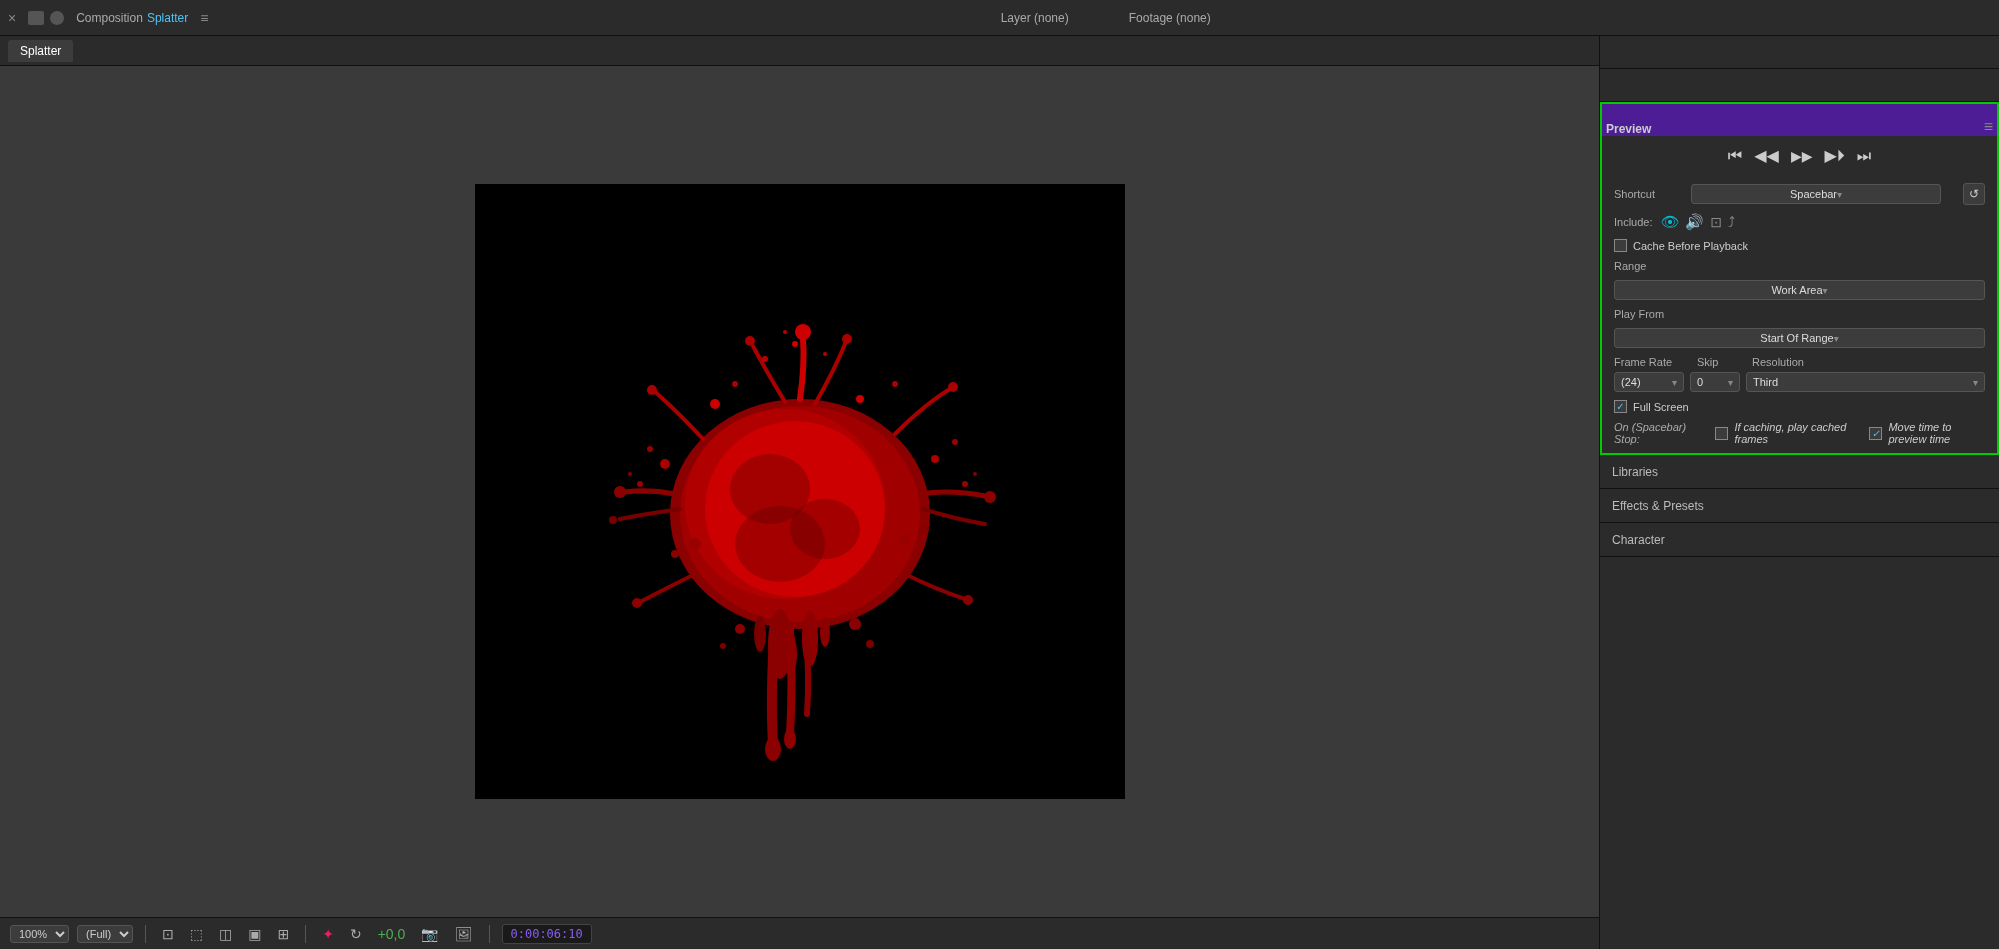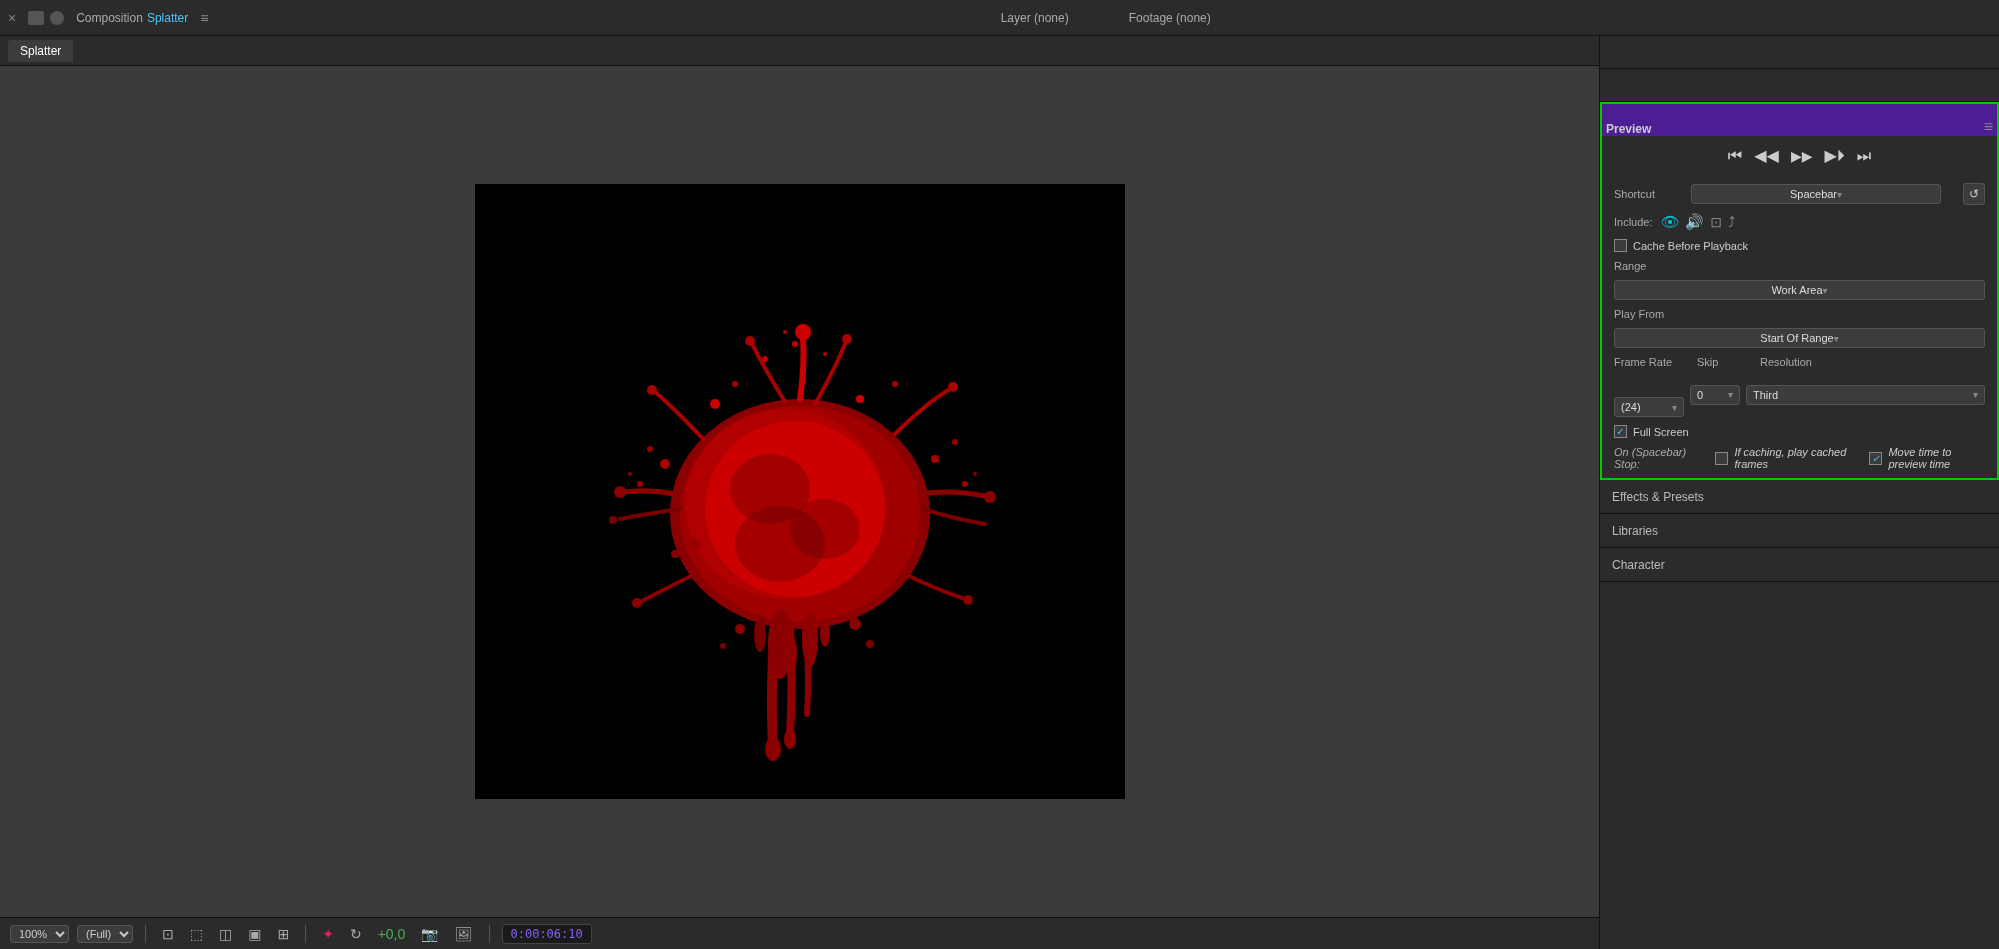--- a/index.html
+++ b/index.html
@@ -385,21 +385,21 @@
       color: #ddd;
       border: 1px solid #555;
       border-radius: 3px;
       padding: 3px 6px;
       font-size: 11px;
       cursor: pointer;
       display: flex;
       align-items: center;
       justify-content: space-between;
     }
-    .fsr-select-frame { width: 70px; margin-top: 25px; }
+    .fsr-select-frame { width: 70px; }
     .fsr-select-skip { width: 50px; }
     .fsr-select-res { flex: 1; }
 
     
     .stop-section {
       display: flex;
       flex-direction: row;
       gap: 22px;
       font-style: italic;
     }
@@ -635,21 +635,21 @@
         </div>
         <div class="preview-dropdown">
           <span>Start Of Range</span>
           <span class="preview-dropdown-chevron">▾</span>
         </div>
 
         <div class="fsr-row">
           <div class="fsr-labels">
             <span class="fsr-label fsr-label-frame">Frame Rate</span>
             <span class="fsr-label fsr-label-skip" style="margin-left:8px;">Skip</span>
-            <span class="fsr-label fsr-label-res" style="margin-left:8px;">Resolution</span>
+            <span class="fsr-label fsr-label-res" style="">Resolution</span>
           </div>
           <div class="fsr-controls">
             <div class="fsr-select fsr-select-frame">
               <span>(24)</span>
               <span style="color:#888;font-size:10px;">▾</span>
             </div>
             <div class="fsr-select fsr-select-skip">
               <span>0</span>
               <span style="color:#888;font-size:10px;">▾</span>
             </div>
@@ -674,23 +674,23 @@
           <div class="checkbox-row">
             <div class="cb checked"></div>
             <span class="cb-label">Move time to preview time</span>
           </div>
         </div>
       </div>
     </div>
 
     <div class="bottom-panels">
       <div class="panel-section-label">
+        <span class="panel-section-text">Libraries</span>
+      </div>
+      <div class="panel-section-label">
         <span class="panel-section-text">Effects &amp; Presets</span>
-      </div>
-      <div class="panel-section-label">
-        <span class="panel-section-text">Libraries</span>
       </div>
       <div class="panel-section-label">
         <span class="panel-section-text">Character</span>
       </div>
     </div>
   </div>
 </div>
 
 </body></html>

